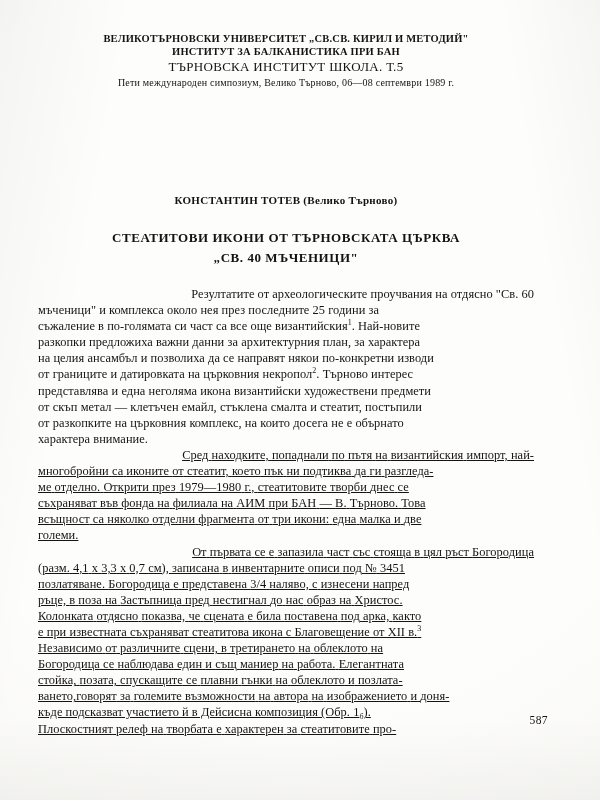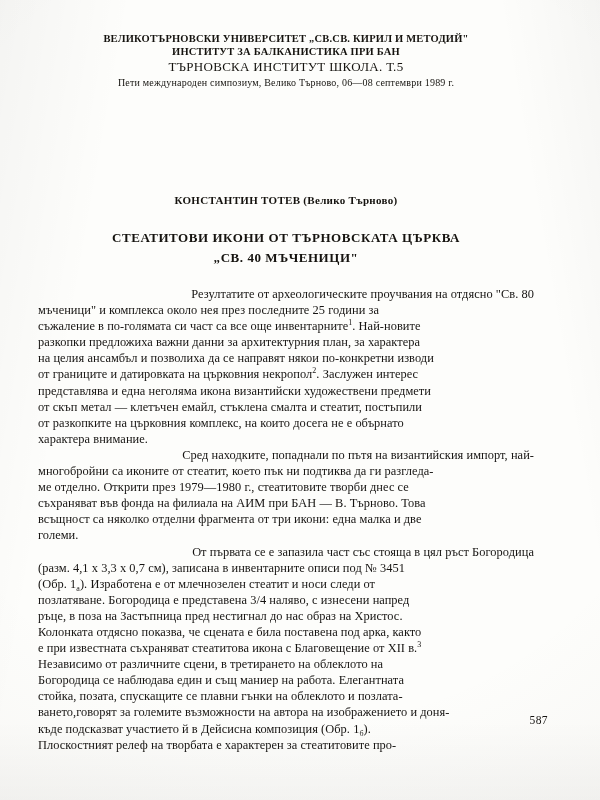--- a/index.html
+++ b/index.html
@@ -89,21 +89,21 @@
   
   .body-text {
     margin-top: 18px;
     font-size: 12.4px;
     line-height: 16.1px;
     text-align: justify;
     color: #161412;
     letter-spacing: 0.05px;
   }
   .para { margin: 0; }
-  .para + .para { margin-top: 0; }
+  .para + .para { margin-top: 0; text-decoration: underline; }
   .para-line {
     display: block;
     white-space: nowrap;
   }
   .j {
     display: flex;
     justify-content: space-between;
   }
   .j > span { white-space: pre; }
   .indent { display: inline-block; width: 26px; }
@@ -148,33 +148,33 @@
     <div class="title">
       <span class="t1">СТЕАТИТОВИ ИКОНИ ОТ ТЪРНОВСКАТА ЦЪРКВА</span>
       <span class="t2">„СВ. 40 МЪЧЕНИЦИ"</span>
     </div>
 
     <div class="body-text">
 
       <p class="para">
         <span class="para-line j">
             <span class="indent"></span>
-            <span><span>Резултатите</span><span class="gap"> </span><span>от</span><span class="gap"> </span><span>археологическите</span><span class="gap"> </span><span>проучвания</span><span class="gap"> </span><span>на</span><span class="gap"> </span><span>отдясно</span><span class="gap"> </span><span>"Св.</span><span class="gap"> </span><span>80</span></span>
+            <span><span>Резултатите</span><span class="gap"> </span><span>от</span><span class="gap"> </span><span>археологическите</span><span class="gap"> </span><span>проучвания</span><span class="gap"> </span><span>на</span><span class="gap"> </span><span>отдясно</span><span class="gap"> </span><span>"Св.</span><span class="gap"> </span><span>60</span></span>
           </span>
         <span class="para-line j">
             <span><span>мъченици"</span><span class="gap"> </span><span>и</span><span class="gap"> </span><span>комплекса</span><span class="gap"> </span><span>около</span><span class="gap"> </span><span>нея</span><span class="gap"> </span><span>през</span><span class="gap"> </span><span>последните</span><span class="gap"> </span><span>25</span><span class="gap"> </span><span>години</span><span class="gap"> </span><span>за</span></span>
           </span>
-        <span class="para-line"><span>съжаление в по-голямата си част са все още инвентарните</span><sup>1</sup><span>. Най-новите</span></span>
+        <span class="para-line"><span>съжаление в по-голямата си част са все още византийския</span><sup>1</sup><span>. Най-новите</span></span>
         <span class="para-line j">
             <span><span>разкопки</span><span class="gap"> </span><span>предложиха</span><span class="gap"> </span><span>важни</span><span class="gap"> </span><span>данни</span><span class="gap"> </span><span>за</span><span class="gap"> </span><span>архитектурния</span><span class="gap"> </span><span>план,</span><span class="gap"> </span><span>за</span><span class="gap"> </span><span>характера</span></span>
           </span>
         <span class="para-line j">
             <span><span>на</span><span class="gap"> </span><span>целия</span><span class="gap"> </span><span>ансамбъл</span><span class="gap"> </span><span>и</span><span class="gap"> </span><span>позволиха</span><span class="gap"> </span><span>да</span><span class="gap"> </span><span>се</span><span class="gap"> </span><span>направят</span><span class="gap"> </span><span>някои</span><span class="gap"> </span><span>по-конкретни</span><span class="gap"> </span><span>изводи</span></span>
           </span>
-        <span class="para-line"><span>от границите и датировката на църковния некропол</span><sup>2</sup><span>. Заслужен интерес</span></span>
+        <span class="para-line"><span>от границите и датировката на църковния некропол</span><sup>2</sup><span>. Търново интерес</span></span>
         <span class="para-line j">
             <span><span>представлява</span><span class="gap"> </span><span>и</span><span class="gap"> </span><span>една</span><span class="gap"> </span><span>неголяма</span><span class="gap"> </span><span>икона</span><span class="gap"> </span><span>византийски</span><span class="gap"> </span><span>художествени</span><span class="gap"> </span><span>предмети</span></span>
           </span>
         <span class="para-line j">
             <span><span>от</span><span class="gap"> </span><span>скъп</span><span class="gap"> </span><span>метал</span><span class="gap"> </span><span>—</span><span class="gap"> </span><span>клетъчен</span><span class="gap"> </span><span>емайл,</span><span class="gap"> </span><span>стъклена</span><span class="gap"> </span><span>смалта</span><span class="gap"> </span><span>и</span><span class="gap"> </span><span>стеатит,</span><span class="gap"> </span><span>постъпили</span></span>
           </span>
         <span class="para-line j">
             <span><span>от</span><span class="gap"> </span><span>разкопките</span><span class="gap"> </span><span>на</span><span class="gap"> </span><span>църковния</span><span class="gap"> </span><span>комплекс,</span><span class="gap"> </span><span>на</span><span class="gap"> </span><span>които</span><span class="gap"> </span><span>досега</span><span class="gap"> </span><span>не</span><span class="gap"> </span><span>е</span><span class="gap"> </span><span>обърнато</span></span>
           </span>
         <span class="para-line">характера внимание.</span>
@@ -201,21 +201,20 @@
       </p>
 
       <p class="para">
         <span class="para-line j">
             <span class="indent"></span>
             <span><span>От</span><span class="gap"> </span><span>първата</span><span class="gap"> </span><span>се</span><span class="gap"> </span><span>е</span><span class="gap"> </span><span>запазила</span><span class="gap"> </span><span>част</span><span class="gap"> </span><span>със</span><span class="gap"> </span><span>стояща</span><span class="gap"> </span><span>в</span><span class="gap"> </span><span>цял</span><span class="gap"> </span><span>ръст</span><span class="gap"> </span><span>Богородица</span></span>
           </span>
         <span class="para-line j">
             <span><span>(разм.</span><span class="gap"> </span><span>4,1</span><span class="gap"> </span><span>х</span><span class="gap"> </span><span>3,3</span><span class="gap"> </span><span>х</span><span class="gap"> </span><span>0,7</span><span class="gap"> </span><span>см),</span><span class="gap"> </span><span>записана</span><span class="gap"> </span><span>в</span><span class="gap"> </span><span>инвентарните</span><span class="gap"> </span><span>описи</span><span class="gap"> </span><span>под</span><span class="gap"> </span><span>№</span><span class="gap"> </span><span>3451</span></span>
           </span>
-        <span class="para-line"><span>(Обр. 1</span><sub>а</sub><span>). Изработена е от млечнозелен стеатит и носи следи от</span></span>
         <span class="para-line j">
             <span><span>позлатяване.</span><span class="gap"> </span><span>Богородица</span><span class="gap"> </span><span>е</span><span class="gap"> </span><span>представена</span><span class="gap"> </span><span>3/4</span><span class="gap"> </span><span>наляво,</span><span class="gap"> </span><span>с</span><span class="gap"> </span><span>изнесени</span><span class="gap"> </span><span>напред</span></span>
           </span>
         <span class="para-line j">
             <span><span>ръце,</span><span class="gap"> </span><span>в</span><span class="gap"> </span><span>поза</span><span class="gap"> </span><span>на</span><span class="gap"> </span><span>Застъпница</span><span class="gap"> </span><span>пред</span><span class="gap"> </span><span>нестигнал</span><span class="gap"> </span><span>до</span><span class="gap"> </span><span>нас</span><span class="gap"> </span><span>образ</span><span class="gap"> </span><span>на</span><span class="gap"> </span><span>Христос.</span></span>
           </span>
         <span class="para-line j">
             <span><span>Колонката</span><span class="gap"> </span><span>отдясно</span><span class="gap"> </span><span>показва,</span><span class="gap"> </span><span>че</span><span class="gap"> </span><span>сцената</span><span class="gap"> </span><span>е</span><span class="gap"> </span><span>била</span><span class="gap"> </span><span>поставена</span><span class="gap"> </span><span>под</span><span class="gap"> </span><span>арка,</span><span class="gap"> </span><span>както</span></span>
           </span>
         <span class="para-line"><span>е при известната съхраняват стеатитова икона с Благовещение от XII в.</span><sup>3</sup></span>

